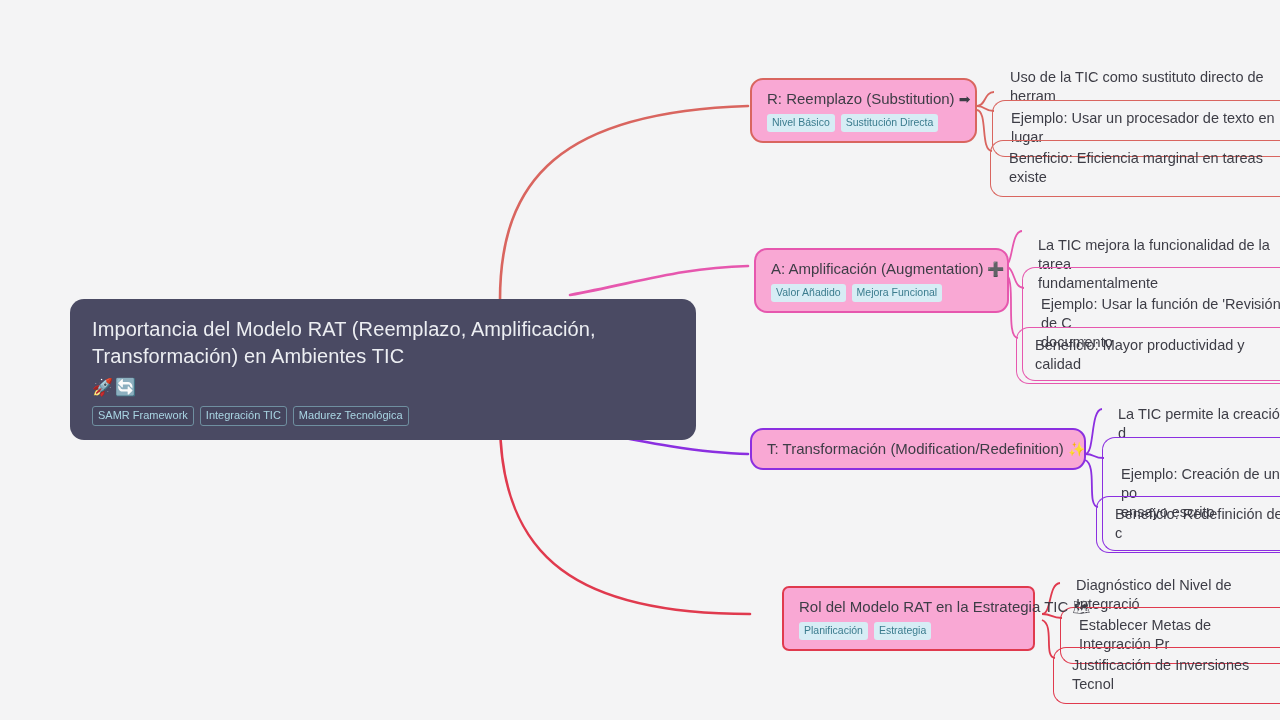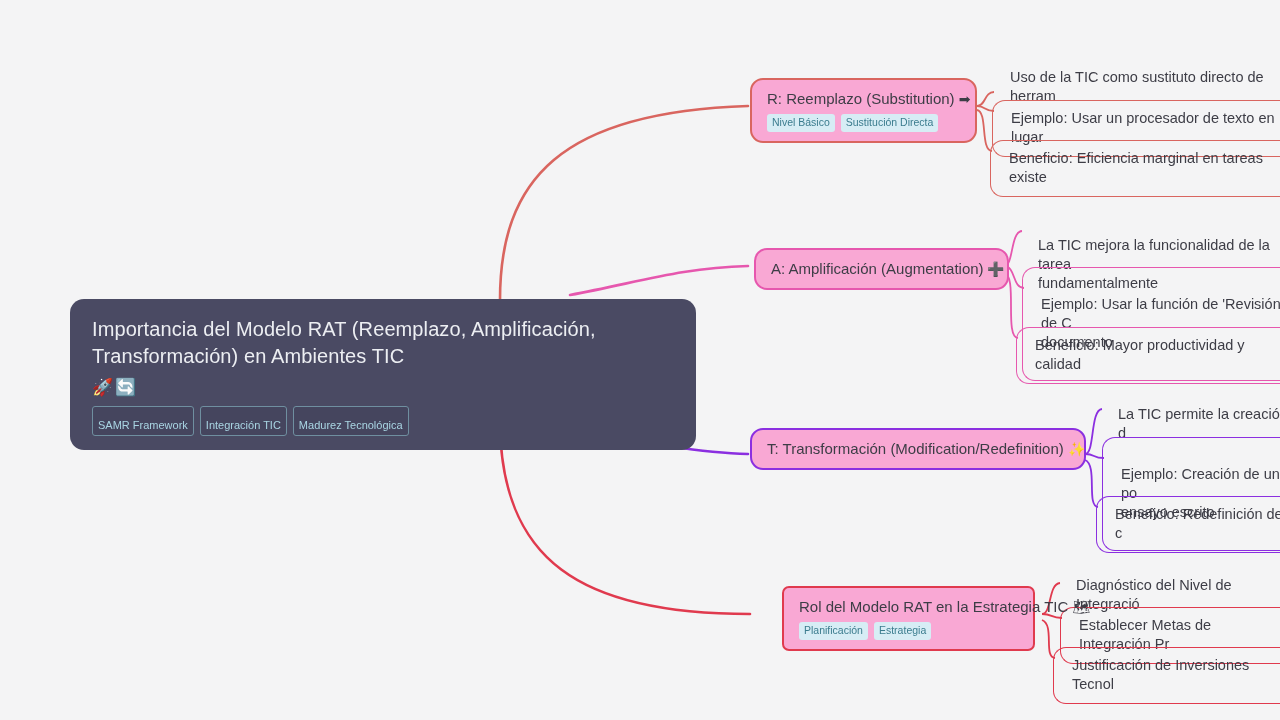--- a/index.html
+++ b/index.html
@@ -53,21 +53,21 @@
     gap: 6px;
     flex-wrap: wrap;
   }
   .central-tags .tag {
     background: #45455e;
     color: #a9d5e3;
     border: 1px solid #6f8fa0;
     border-radius: 3px;
     font-size: 11px;
     line-height: 13px;
-    padding: 12px 5px 3px 5px;
+    padding: 2px 5px 3px 5px;
     white-space: nowrap;
   }
 
   
   .branch {
     position: absolute;
     background: #f9a8d4;
     border-radius: 13px;
     border: 2.5px solid #d9655f;
     padding: 9px 14px 9px 15px;
@@ -182,20 +182,24 @@
   </div>
   <div class="leaf boxed c-red" style="left:990px; top:140px; width:300px;">
     <span class="txt">Beneficio: Eficiencia marginal en tareas existe</span>
   </div>
 
   <div class="branch c-pink" style="left:754px; top:248px; width:255px;">
     <div class="branch-title">
       <span>A: Amplificación (Augmentation)</span>
       <span class="emj">➕</span>
     </div>
+    <div class="branch-tags">
+      <span class="tag">Valor Añadido</span>
+      <span class="tag">Mejora Funcional</span>
+    </div>
   </div>
   <div class="leaf" style="left:1020px; top:209px; width:290px; white-space:pre-line;">
     <span class="txt">La TIC mejora la funcionalidad de la tarea
 fundamentalmente</span>
   </div>
   <div class="leaf boxed c-pink" style="left:1022px; top:267px; width:290px; white-space:pre-line;">
     <span class="txt">Ejemplo: Usar la función de 'Revisión de C
 documento</span>
   </div>
   <div class="leaf boxed c-pink" style="left:1016px; top:327px; width:290px;">

